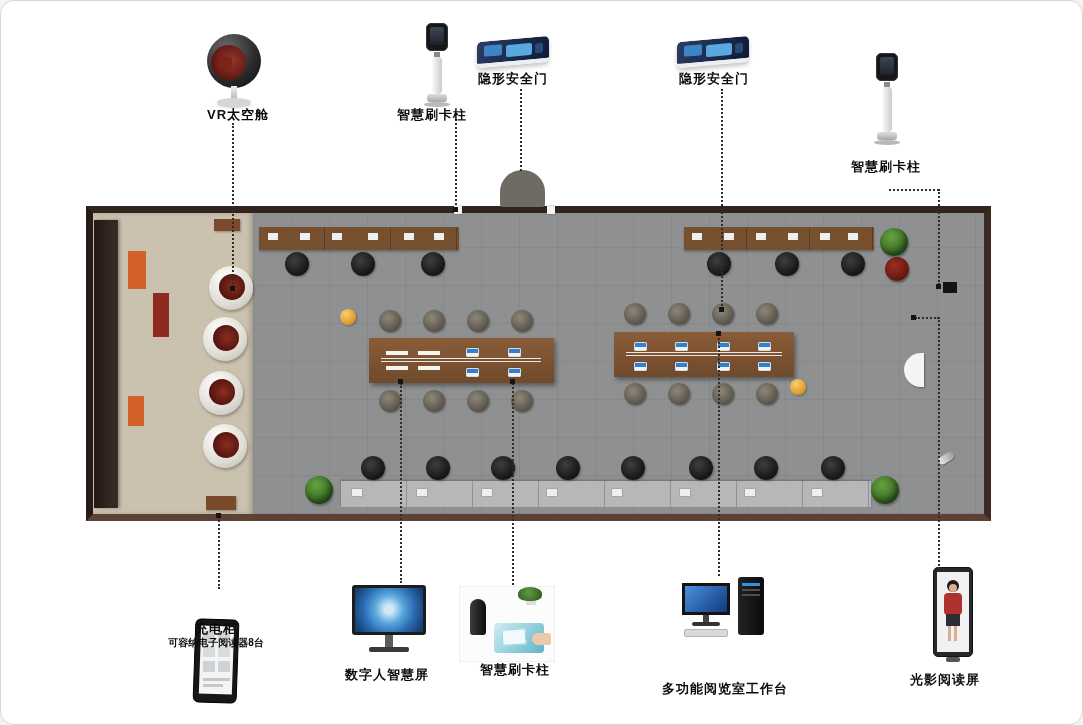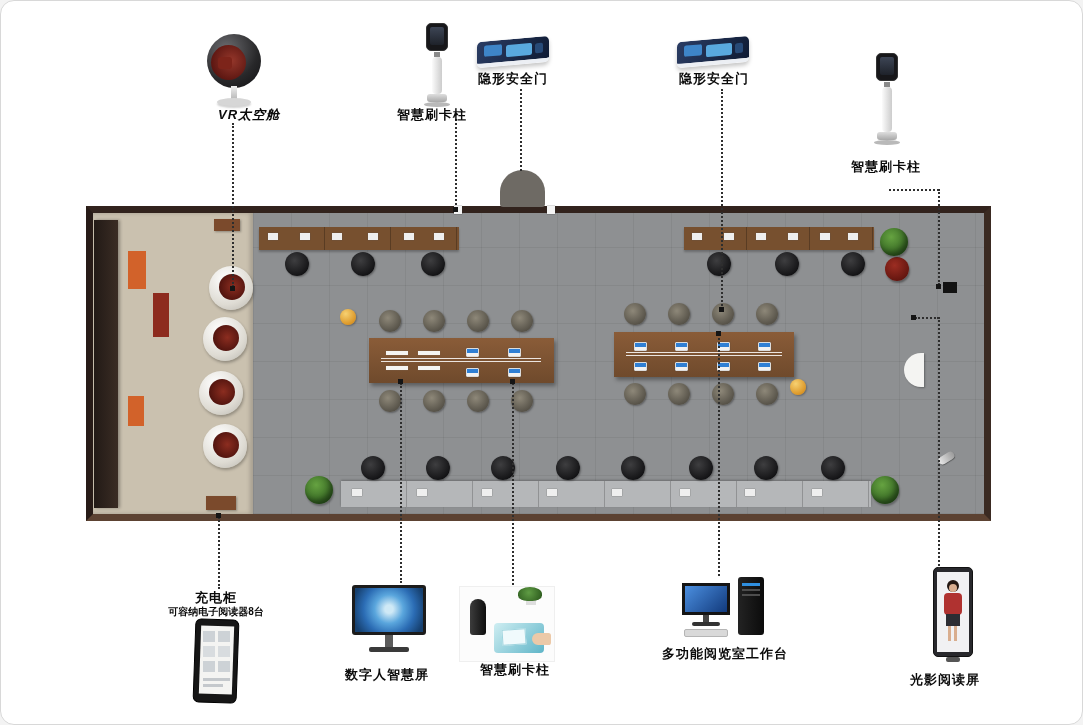--- a/index.html
+++ b/index.html
@@ -265,27 +265,27 @@
   <div class="dot" style="left:910px; top:314px;"></div>
   <div class="vline" style="left:217px; top:516px; height:72px;"></div>
   <div class="dot" style="left:215px; top:512px;"></div>
   <div class="vline" style="left:399px; top:382px; height:200px;"></div>
   <div class="dot" style="left:397px; top:378px;"></div>
   <div class="vline" style="left:511px; top:382px; height:202px;"></div>
   <div class="dot" style="left:509px; top:378px;"></div>
   <div class="vline" style="left:717px; top:333px; height:242px;"></div>
   <div class="dot" style="left:715px; top:330px;"></div>
 
-  <div class="label" style="left:188px; top:106px; width:120px;font-style:italic;">VR太空舱</div>
+  <div class="label" style="left:177px; top:106px; width:120px;">VR太空舱</div>
   <div class="label" style="left:371px; top:106px; width:120px;">智慧刷卡柱</div>
   <div class="label" style="left:452px; top:70px; width:120px;">隐形安全门</div>
   <div class="label" style="left:653px; top:70px; width:120px;">隐形安全门</div>
   <div class="label" style="left:825px; top:158px; width:120px;">智慧刷卡柱</div>
-  <div class="label" style="left:135px; top:589px; width:160px;">
+  <div class="label" style="left:135px; top:620px; width:160px;">
     <div>充电柜</div>
     <div class="sublabel">可容纳电子阅读器8台</div>
   </div>
   <div class="label" style="left:306px; top:666px; width:160px;">数字人智慧屏</div>
   <div class="label" style="left:434px; top:661px; width:160px;">智慧刷卡柱</div>
-  <div class="label" style="left:624px; top:645px; width:200px;text-align:center;">多功能阅览室工作台</div>
+  <div class="label" style="left:624px; top:680px; width:200px;text-align:center;">多功能阅览室工作台</div>
   <div class="label" style="left:864px; top:671px; width:160px;">光影阅读屏</div>
 
 </div>
 
 </body></html>

